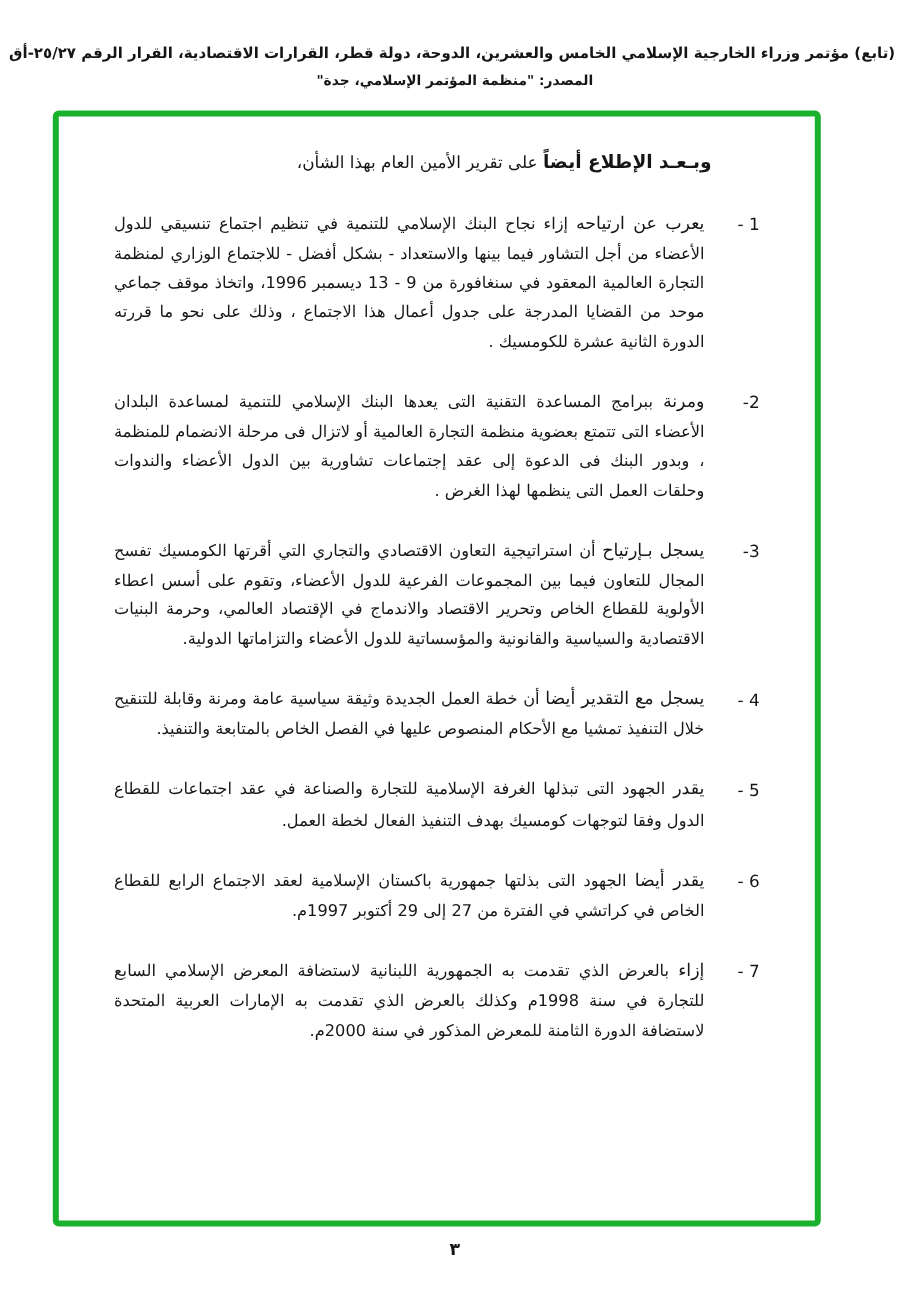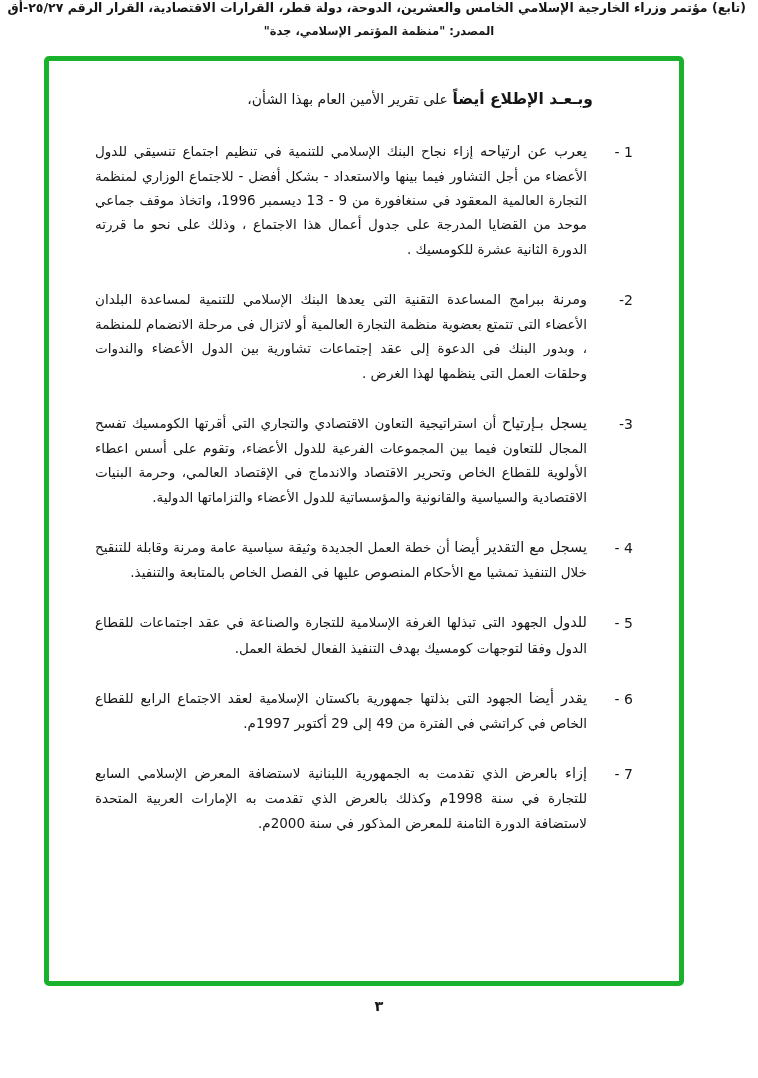--- a/index.html
+++ b/index.html
@@ -8,21 +8,21 @@
     background: #ffffff;
   }
   body {
     width: 758px;
     height: 1078px;
     position: relative;
     font-family: "DejaVu Sans", sans-serif;
     color: #161616;
     overflow: hidden;
   }
-  .top-header { }
+  .top-header { padding-top: 36px; }
   .header-line1 {
     direction: rtl;
     unicode-bidi: plaintext;
     text-align: center;
     font-weight: bold;
     font-size: 12.5px;
     padding: 0 12px 0 28px;
     white-space: nowrap;
   }
   .header-line2 {
@@ -128,30 +128,30 @@
     <div class="num">4 -</div>
     <div class="text">
       <span class="lead">يسجل مع التقدير أيضا</span>
       <span>أن خطة العمل الجديدة وثيقة سياسية عامة ومرنة وقابلة للتنقيح خلال التنفيذ تمشيا مع الأحكام المنصوص عليها في الفصل الخاص بالمتابعة والتنفيذ.</span>
     </div>
   </div>
 
   <div class="item">
     <div class="num">5 -</div>
     <div class="text">
-      <span class="lead">للدول</span>
+      <span class="lead">يقدر</span>
       <span>الجهود التى تبذلها الغرفة الإسلامية للتجارة والصناعة في عقد اجتماعات للقطاع الدول وفقا لتوجهات كومسيك بهدف التنفيذ الفعال لخطة العمل.</span>
     </div>
   </div>
 
   <div class="item">
     <div class="num">6 -</div>
     <div class="text">
       <span class="lead">يقدر أيضا</span>
-      <span>الجهود التى بذلتها جمهورية باكستان الإسلامية لعقد الاجتماع الرابع للقطاع الخاص في كراتشي في الفترة من 49 إلى 29 أكتوبر 1997م.</span>
+      <span>الجهود التى بذلتها جمهورية باكستان الإسلامية لعقد الاجتماع الرابع للقطاع الخاص في كراتشي في الفترة من 27 إلى 29 أكتوبر 1997م.</span>
     </div>
   </div>
 
   <div class="item">
     <div class="num">7 -</div>
     <div class="text">
       <span class="lead">إزاء</span>
       <span>بالعرض الذي تقدمت به الجمهورية اللبنانية لاستضافة المعرض الإسلامي السابع للتجارة في سنة 1998م وكذلك بالعرض الذي تقدمت به الإمارات العربية المتحدة لاستضافة الدورة الثامنة للمعرض المذكور في سنة 2000م.</span>
     </div>
   </div>

